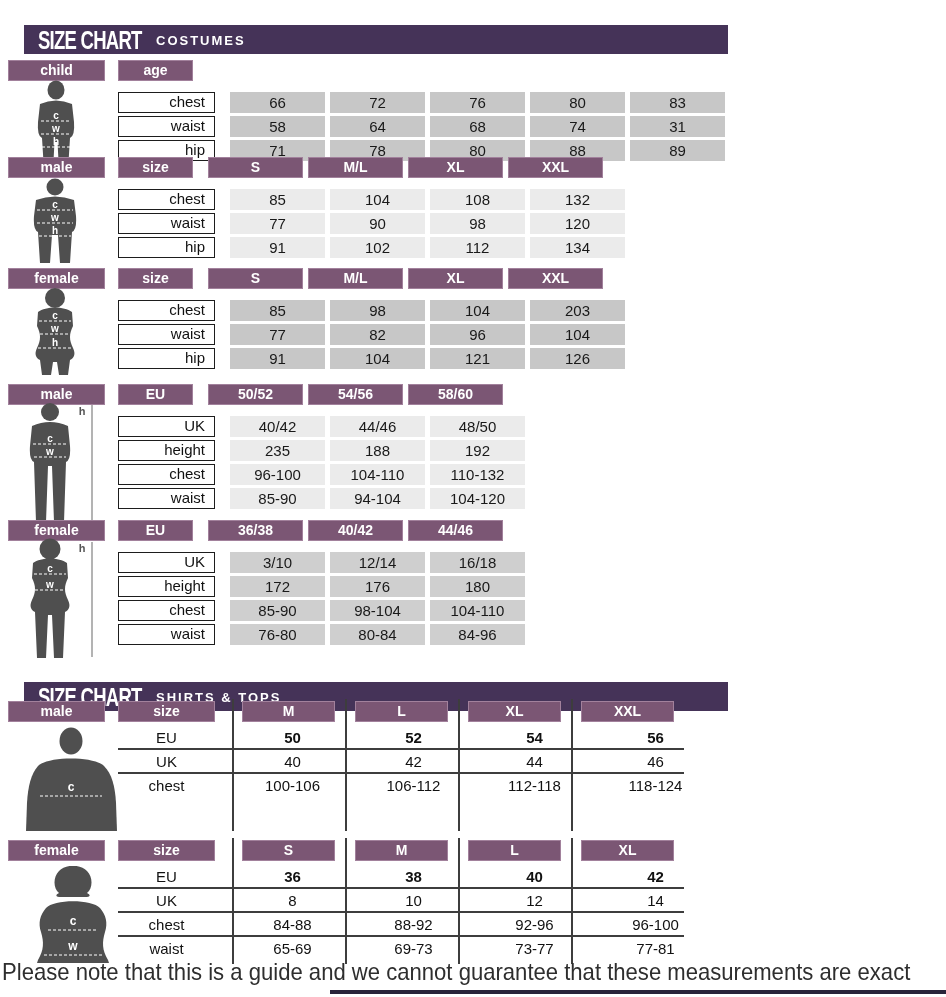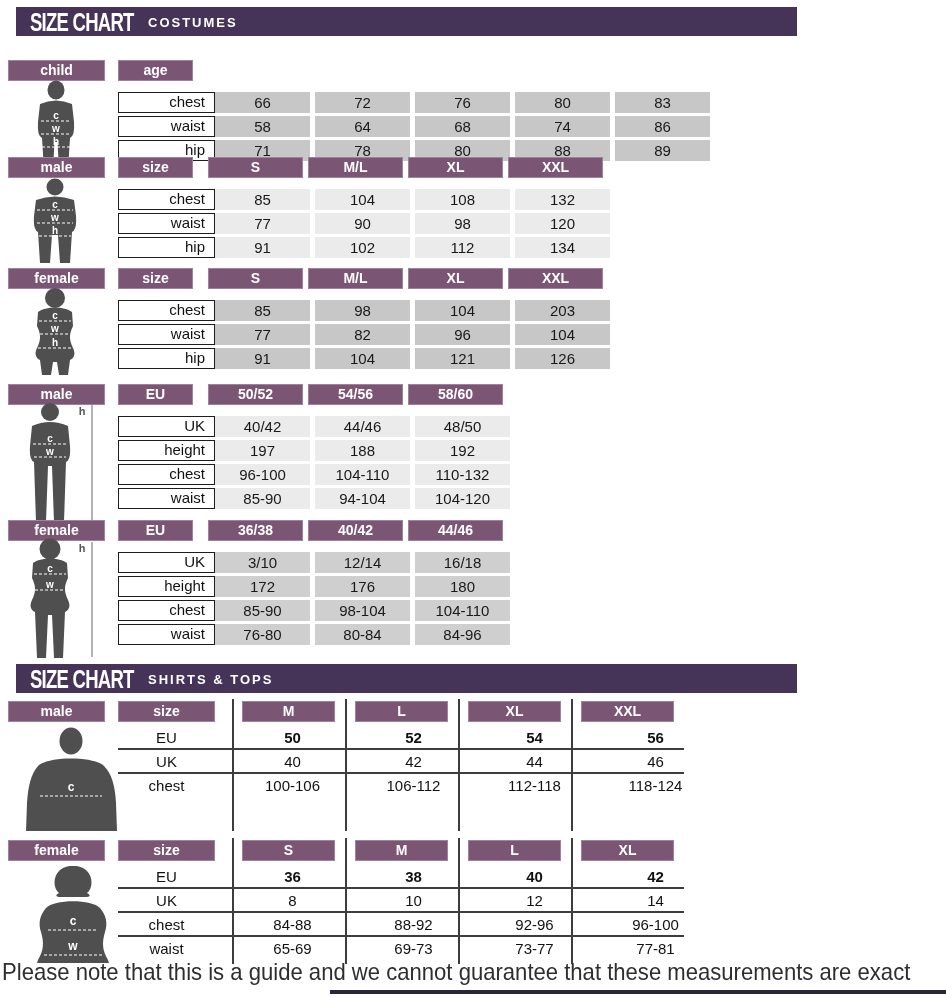--- a/index.html
+++ b/index.html
@@ -1,41 +1,41 @@
 <!DOCTYPE html>
 <html><head>
 <meta charset="utf-8">
 <style>
   html,body{margin:0;padding:0;background:#fff;}
   #stage{position:relative;width:946px;height:997px;background:#fff;overflow:hidden;
          font-family:"Liberation Sans",sans-serif;}
 
   
-  .banner{position:absolute;left:16px;width:781px;height:29px;background:#453358;}
+  .banner{position:absolute;left:24px;width:704px;height:29px;background:#453358;margin-top:18px;}
   .banner .logo{position:absolute;left:14px;top:1px;color:#fff;font-weight:bold;font-size:25px;
                 letter-spacing:-1px;white-space:nowrap;transform:scaleX(.74);transform-origin:left center;}
   .banner .sub{position:absolute;left:132px;top:8px;color:#fff;font-weight:bold;font-size:13px;
                letter-spacing:2px;white-space:nowrap;}
 
   
   .pcell{background:#7b5674;border:1px solid #a2819c;box-sizing:border-box;color:#fff;
          font-weight:bold;font-size:14px;text-align:center;line-height:19px;height:21px;}
 
   
   .ctable{position:absolute;left:0;width:946px;}
   .hrow{display:flex;margin-left:8px;}
   .gcellhead{width:97px;}
   .labhead{width:75px;margin-left:13px;}
   .cols{display:flex;margin-left:15px;gap:5px;}
   .colcell{width:95px;}
   .drow{display:flex;margin-left:118px;margin-top:3px;height:21px;}
   .drow.first{margin-top:11px;}
   .labelbox{width:97px;background:#fff;border:1.5px solid #1d1d1d;box-sizing:border-box;
             text-align:right;padding-right:9px;font-size:15px;line-height:17px;color:#111;}
-  .vals{display:flex;gap:5px;}
+  .vals{display:flex;margin-left:15px;gap:5px;}
   .vcell{width:95px;text-align:center;font-size:15px;line-height:21px;color:#191919;}
   .t-dark .vcell{background:#c7c7c7;}
   .t-mid  .vcell{background:#cfcfcf;}
   .t-light .vcell{background:#ebebeb;}
 
   .sil{position:absolute;}
   .sil svg{display:block;}
   .silfill{fill:#4f4f4f;}
   .silletter{fill:#fff;font-weight:bold;font-size:10px;text-anchor:middle;
              font-family:"Liberation Sans",sans-serif;}
@@ -88,21 +88,21 @@
           <div class="vcell">83</div>
         </div>
     </div>
     <div class="drow">
       <div class="labelbox">waist</div>
       <div class="vals">
           <div class="vcell">58</div>
           <div class="vcell">64</div>
           <div class="vcell">68</div>
           <div class="vcell">74</div>
-          <div class="vcell">86</div>
+          <div class="vcell">31</div>
         </div>
     </div>
     <div class="drow">
       <div class="labelbox">hip</div>
       <div class="vals">
           <div class="vcell">71</div>
           <div class="vcell">78</div>
           <div class="vcell">80</div>
           <div class="vcell">88</div>
           <div class="vcell">89</div>
@@ -246,21 +246,21 @@
       <div class="labelbox">UK</div>
       <div class="vals">
           <div class="vcell">40/42</div>
           <div class="vcell">44/46</div>
           <div class="vcell">48/50</div>
         </div>
     </div>
     <div class="drow">
       <div class="labelbox">height</div>
       <div class="vals">
-          <div class="vcell">197</div>
+          <div class="vcell">235</div>
           <div class="vcell">188</div>
           <div class="vcell">192</div>
         </div>
     </div>
     <div class="drow">
       <div class="labelbox">chest</div>
       <div class="vals">
           <div class="vcell">96-100</div>
           <div class="vcell">104-110</div>
           <div class="vcell">110-132</div>

